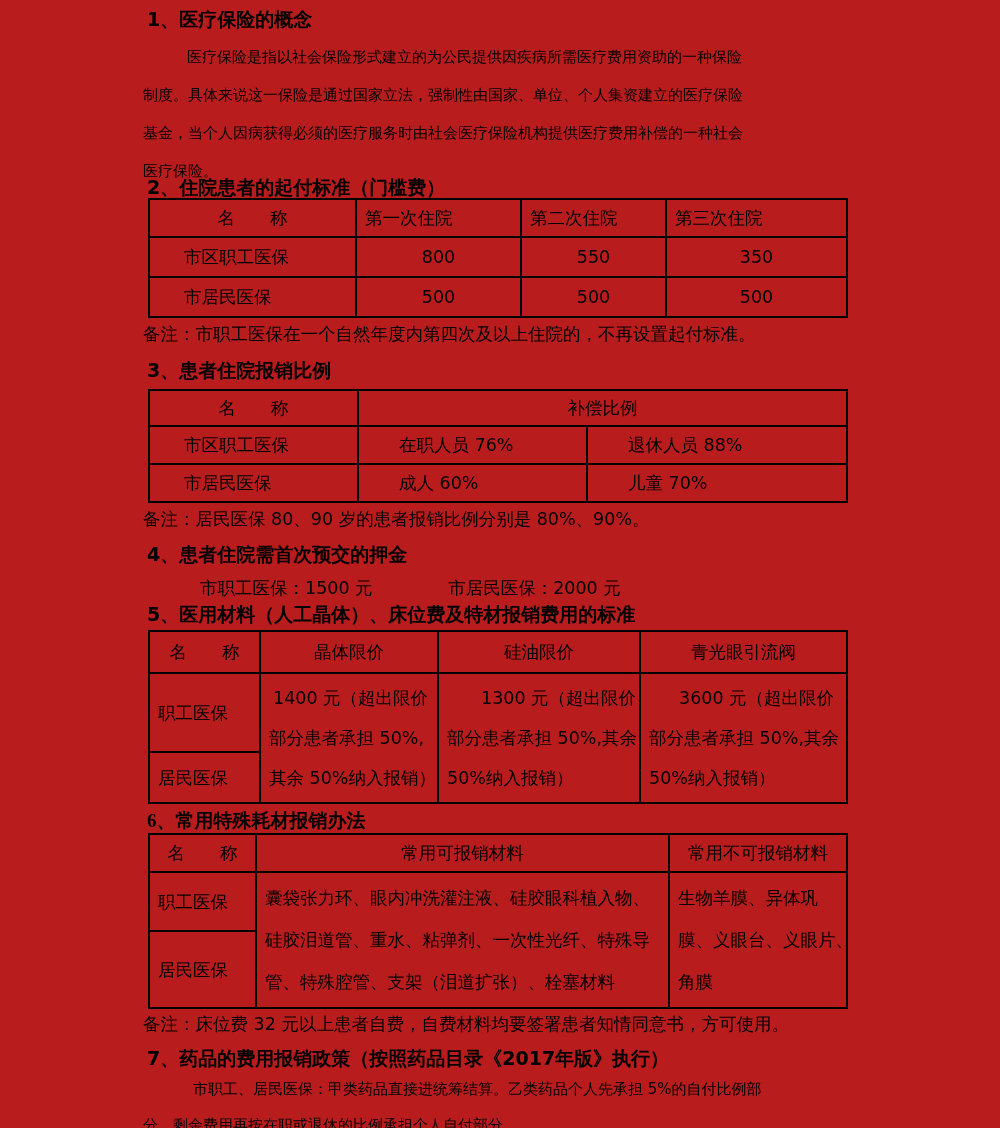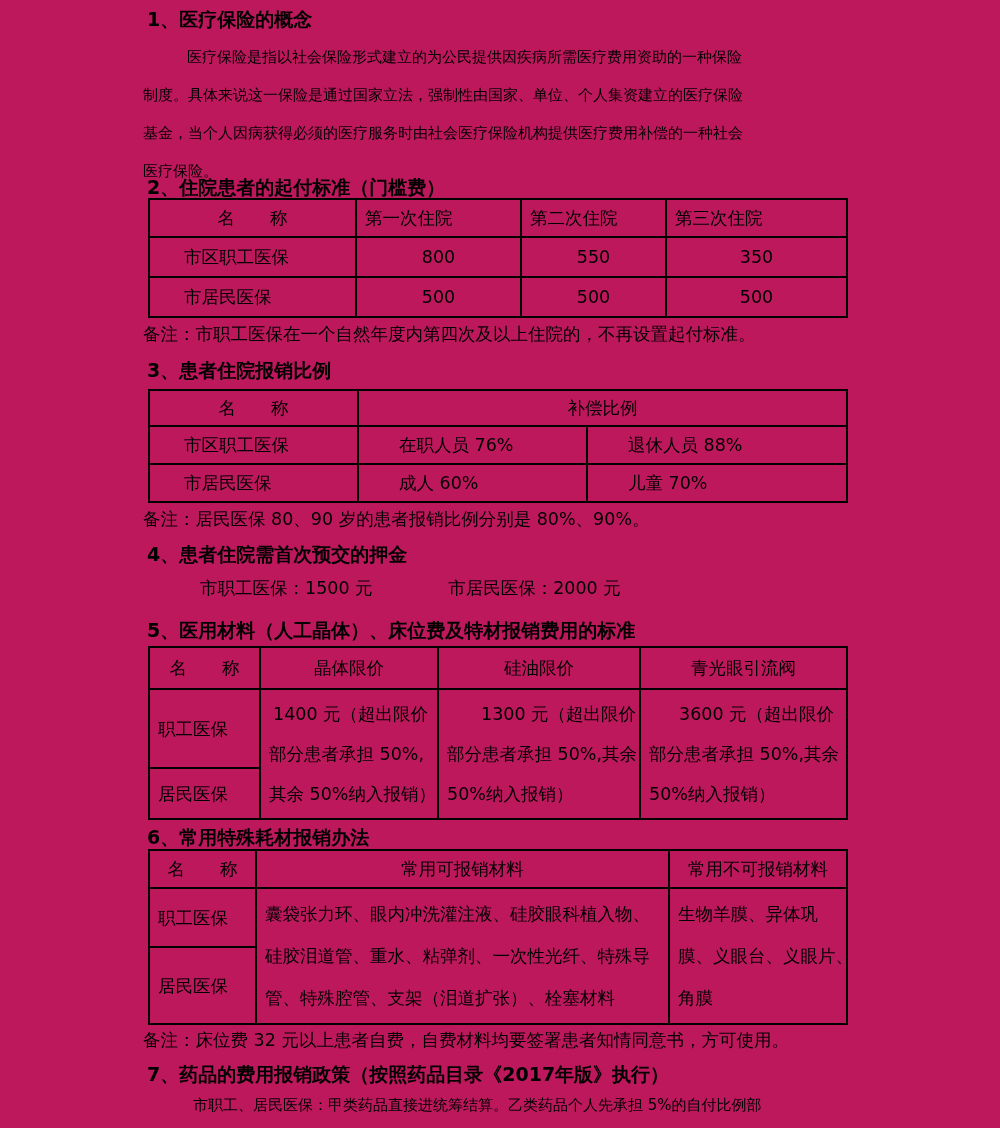--- a/index.html
+++ b/index.html
@@ -2,21 +2,21 @@
 <html><head>
 <meta charset="utf-8">
 <style>
   * { box-sizing: border-box; }
   html, body { margin: 0; padding: 0; background: #ffffff; }
   .page {
     position: relative;
     width: 1000px;
     height: 1128px;
     overflow: hidden;
-    background: #be185d;
+    background: #b91c1c;
     color: #000000;
     font-family: "DejaVu Sans", sans-serif;
     padding: 6px 142px 0 143px;
   }
   .hd {
     font-size: 19px;
     font-weight: bold;
     line-height: 26px;
     margin: 0 0 0 4px;
     white-space: nowrap;
@@ -30,21 +30,21 @@
   }
   .note {
     font-size: 17.5px;
     line-height: 26px;
     margin: 0;
     white-space: nowrap;
   }
   .deposit {
     font-size: 17.5px;
     line-height: 26px;
-    margin: 8px 0 16px 57px;
+    margin: 8px 0 0 57px;
     white-space: nowrap;
   }
   .deposit .gap { margin-left: 70px; }
 
   table.tbl {
     border-collapse: collapse;
     table-layout: fixed;
     margin-left: 5px;
     width: 698px;
     border-radius: 25px;
@@ -90,21 +90,21 @@
   .t6 .r1 td { height: 48px; }
   .t6 .r2 td { height: 62px; }
   .t6 .cellp { line-height: 42px; }
 
   .mt-h2 { margin-top: -16px; }
   .mt-note2 { margin-top: 3px; }
   .mt-h3 { margin-top: 10px; }
   .mt-note3 { margin-top: 3px; }
   .mt-h4 { margin-top: 9px; }
   .mt-h5 { }
-  .mt-h6 { margin-top: 4px; }
+  .mt-h6 { margin-top: 4px; font-family: Liberation Serif, serif; }
   .mt-note6 { margin-top: 2px; }
   .mt-h7 { margin-top: 8px; }
   .para7 { line-height: 36px; margin-top: 0; text-indent: 50px; }
   .para1 { margin-top: 6px; }
 </style>
 </head>
 <body>
 
 <div class="page">
 

